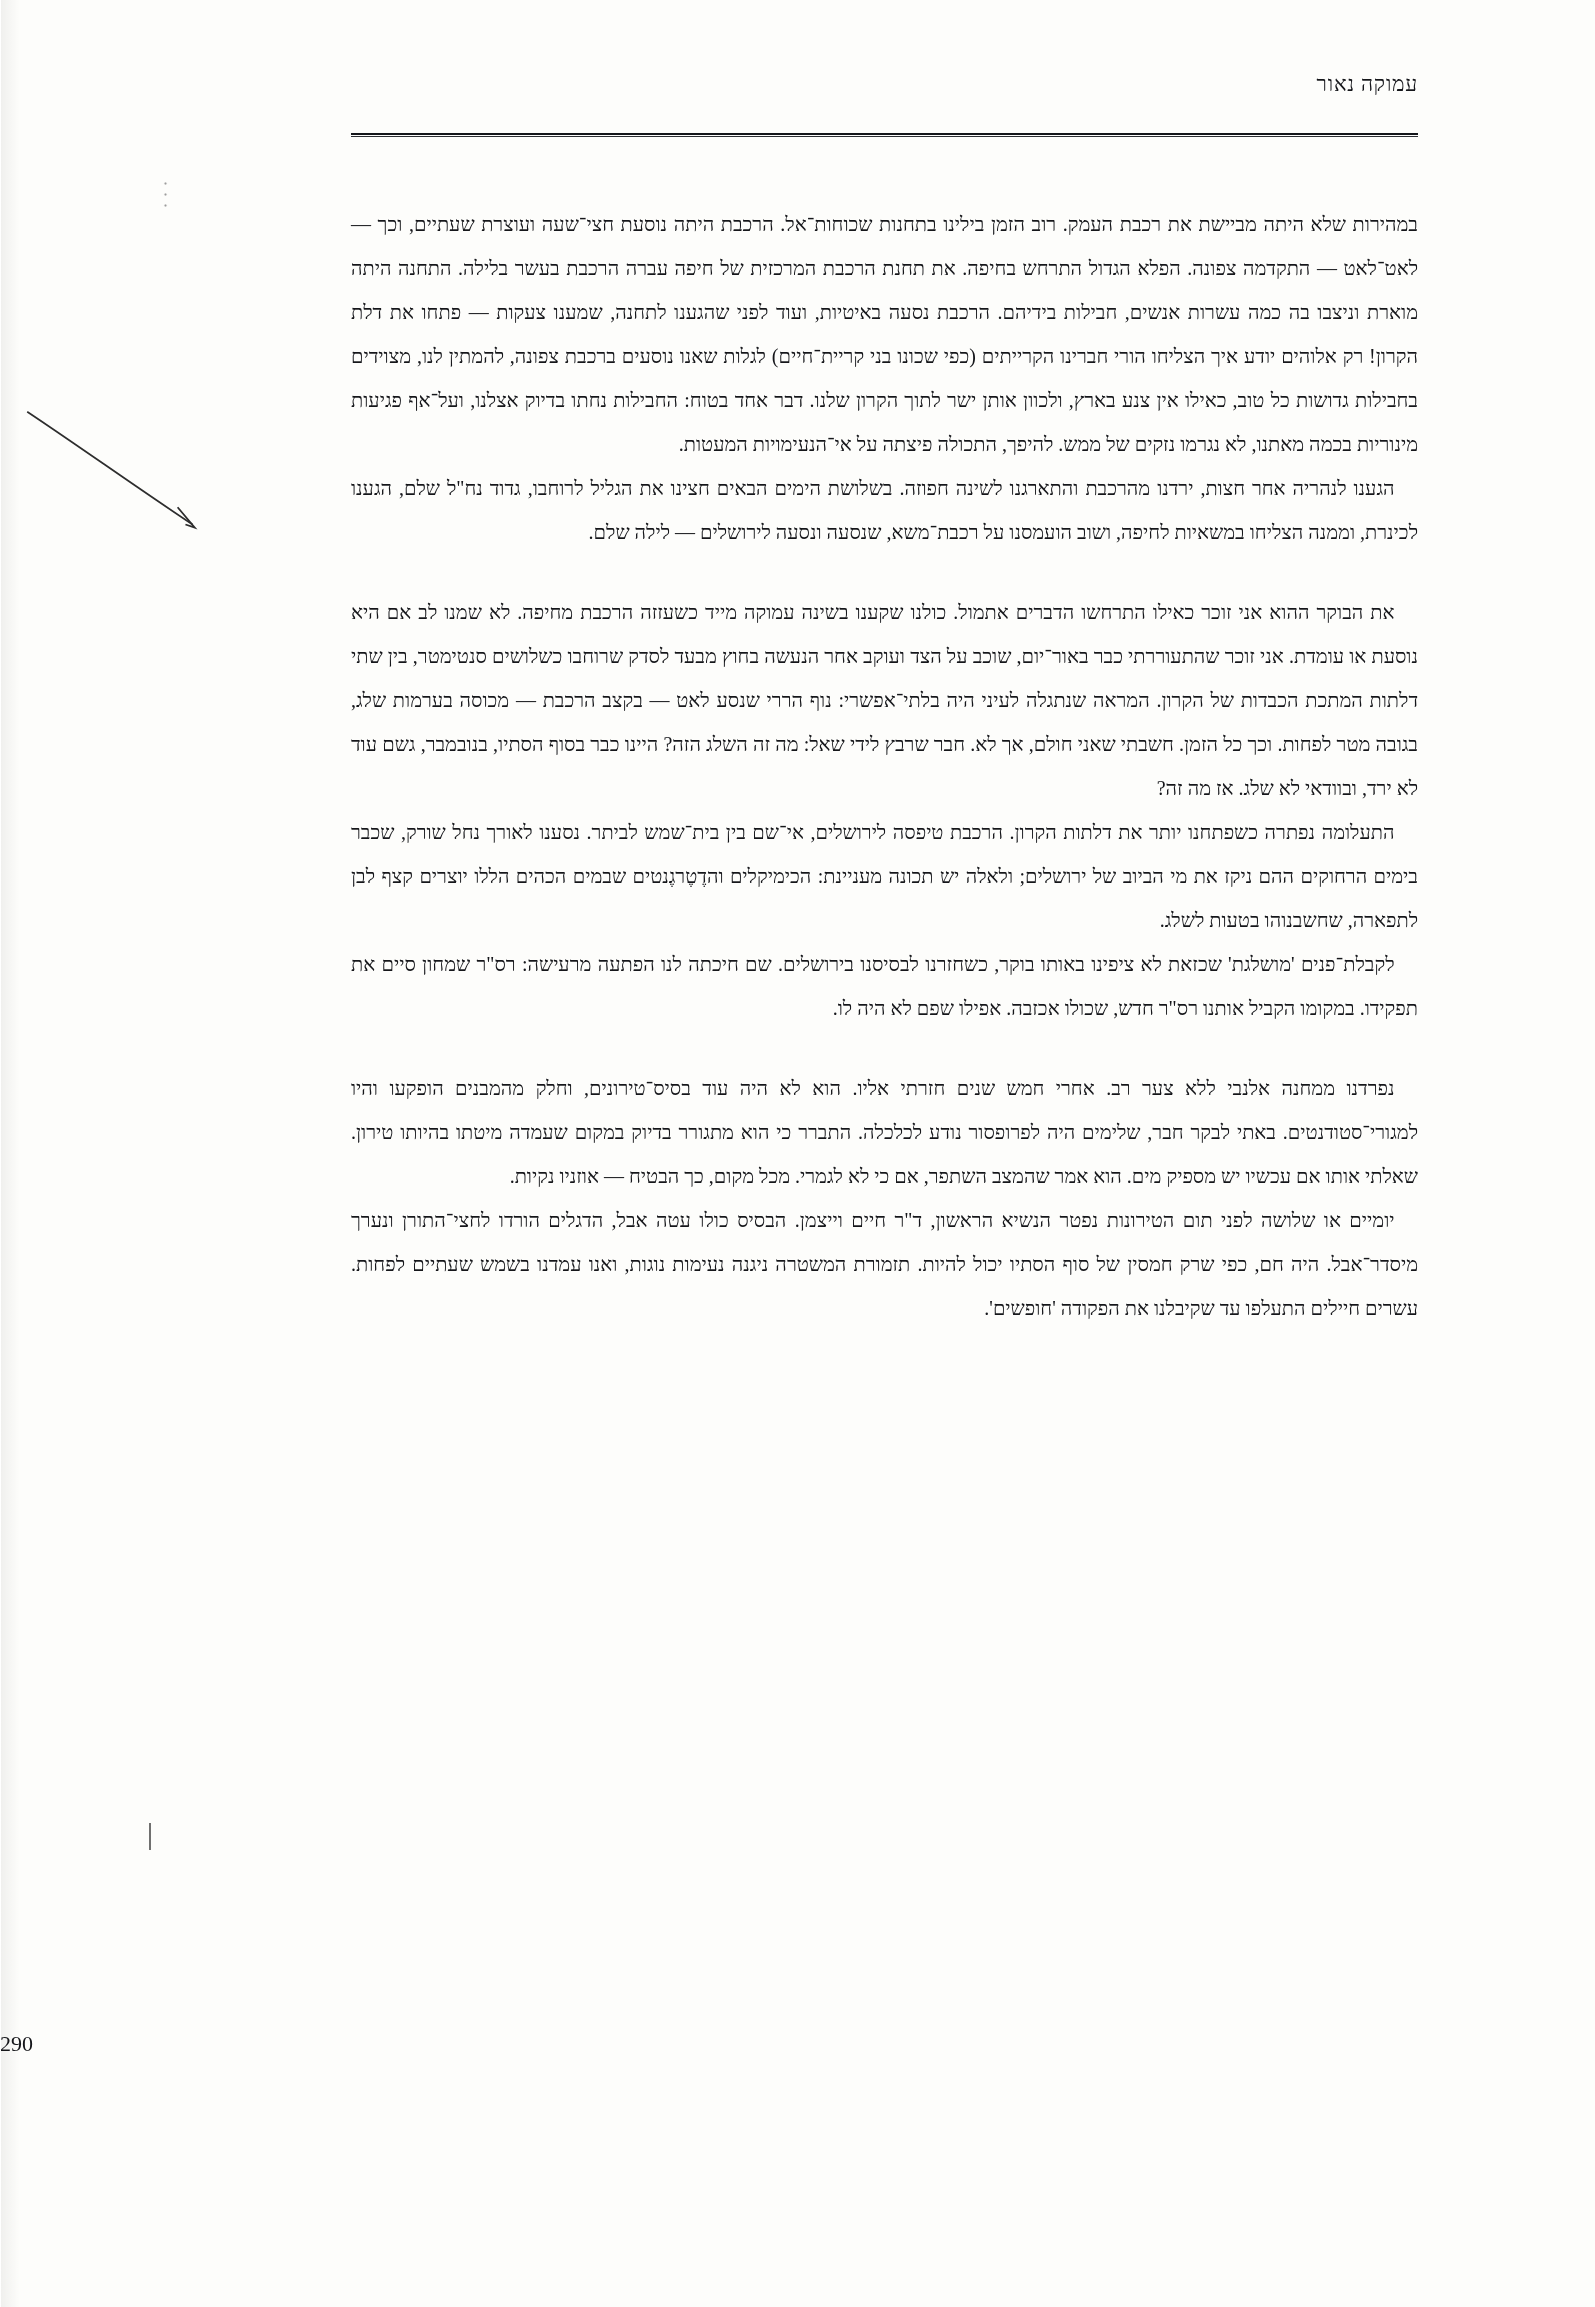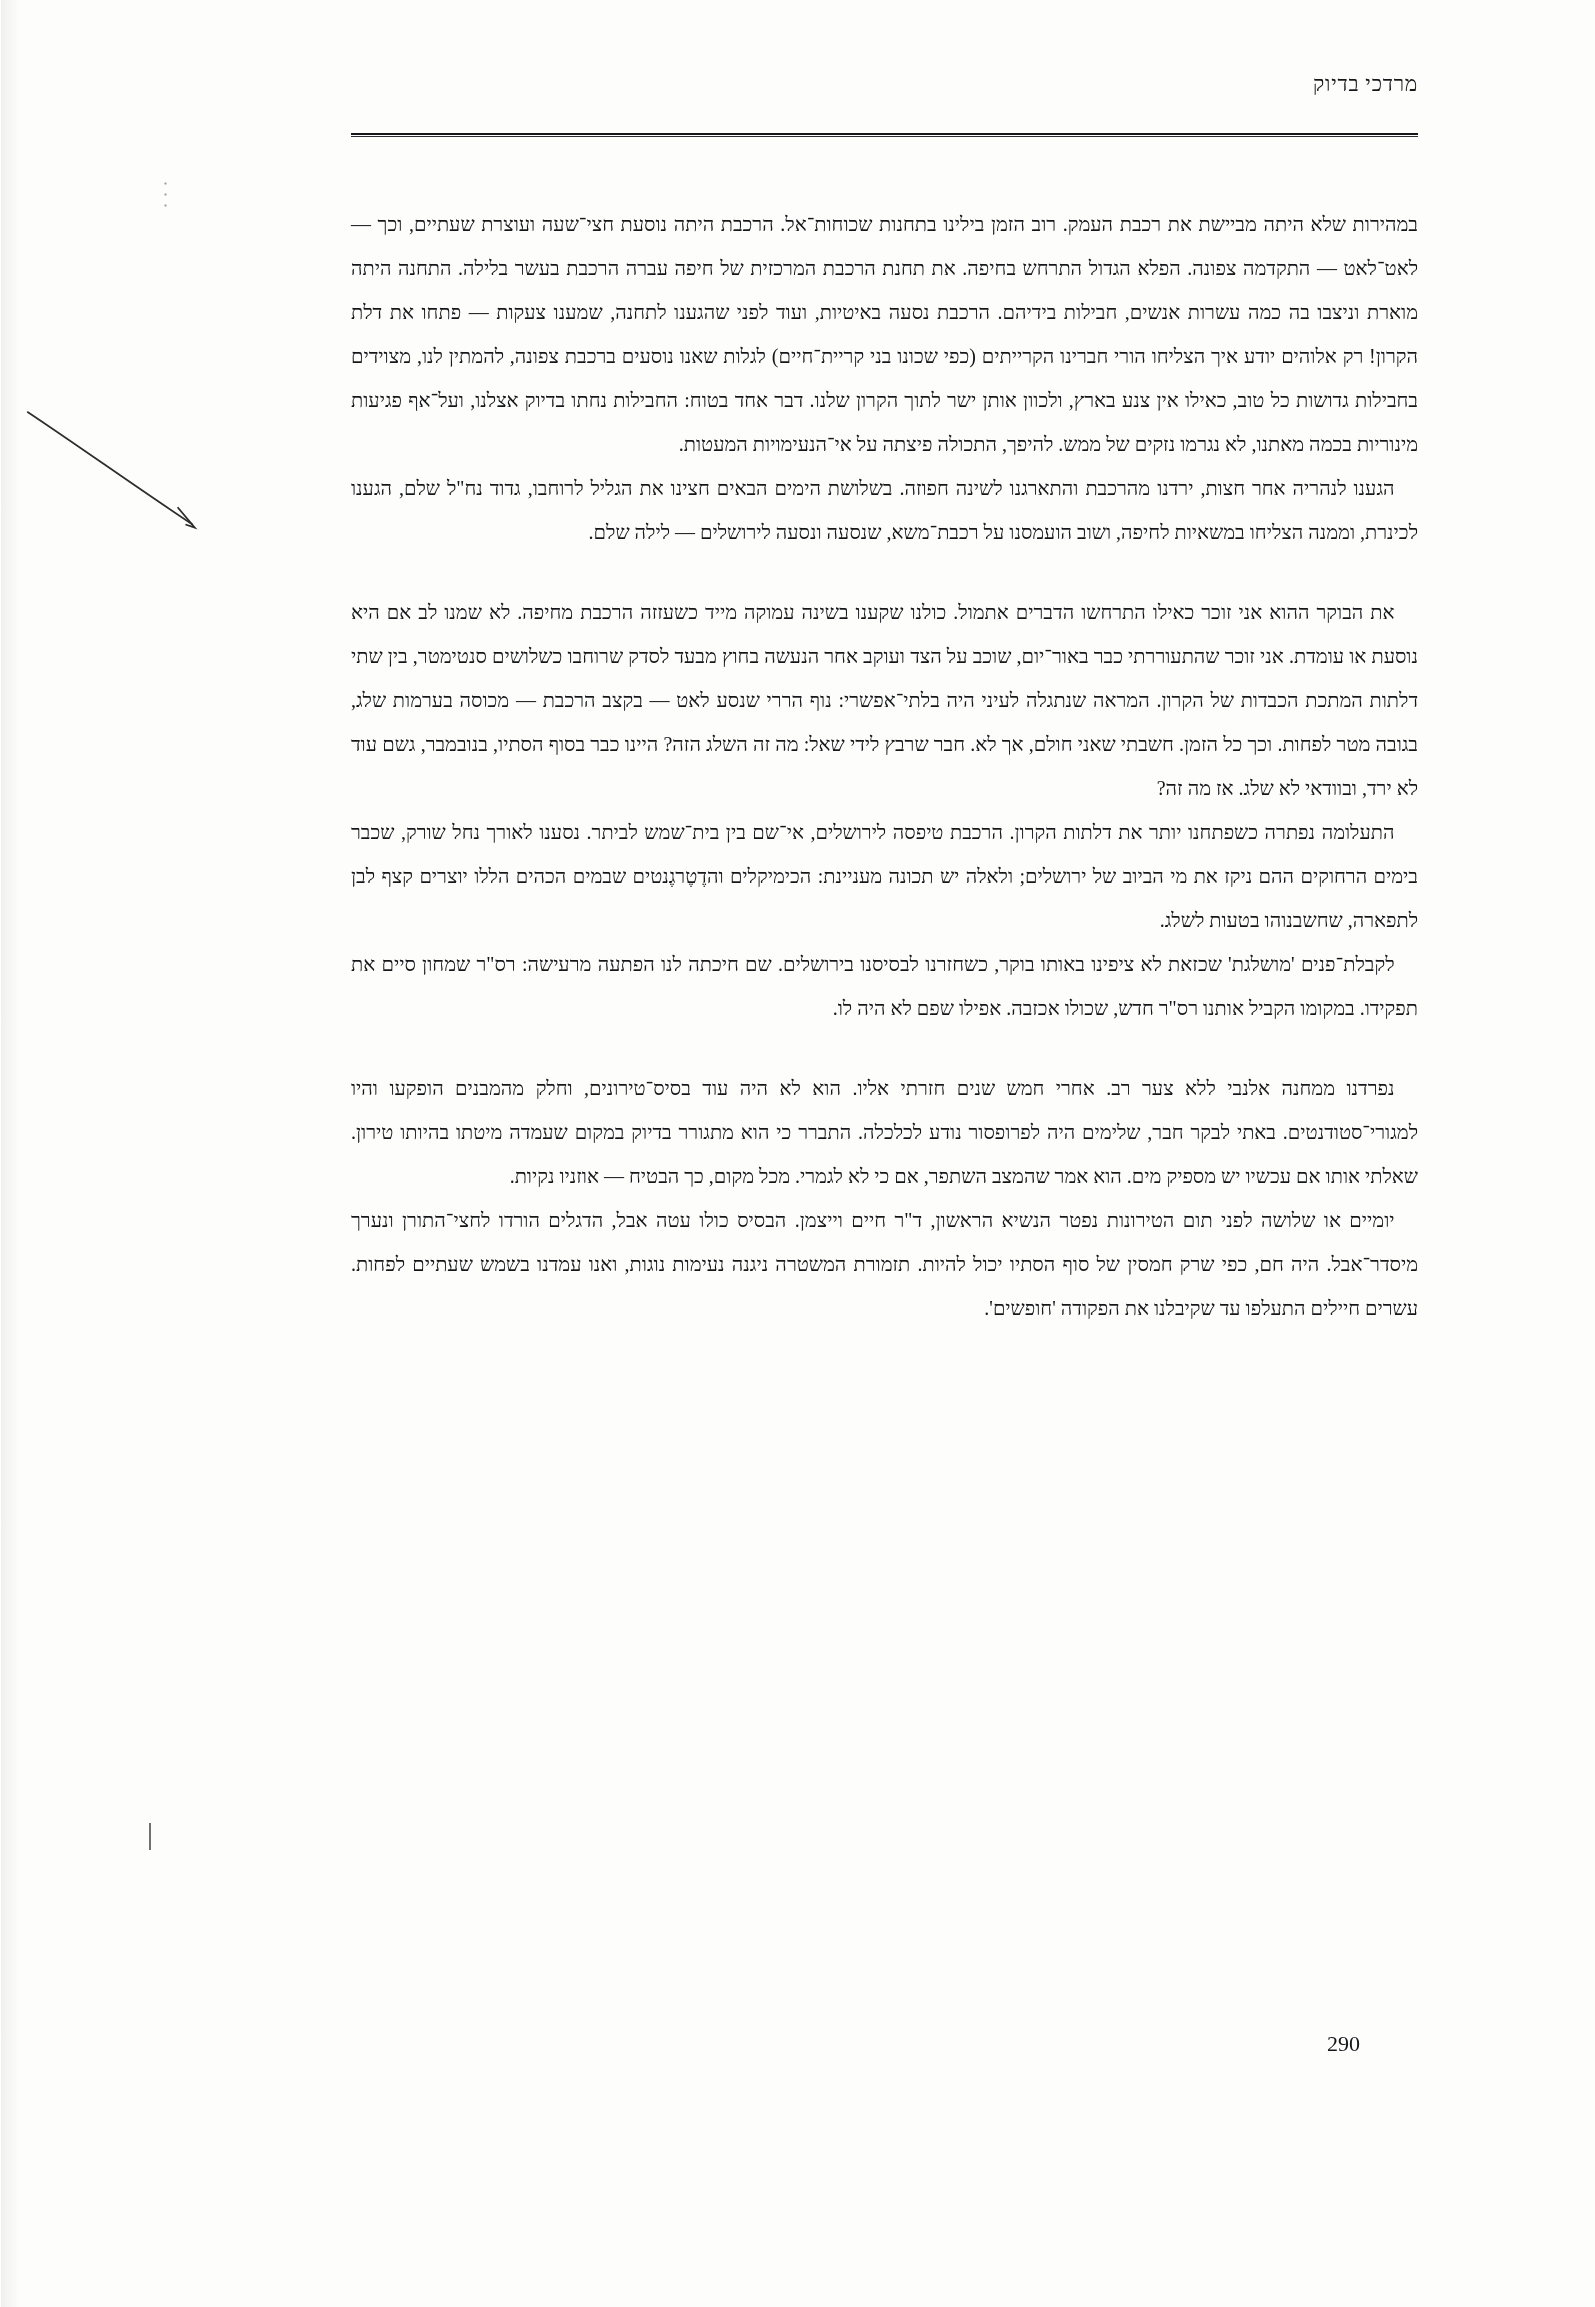--- a/index.html
+++ b/index.html
@@ -74,21 +74,21 @@
   }
   .text-column p.gap {
     margin-top: 36px;
   }
 
   .folio {
     position: absolute;
     top: 2031px;
     left: 0;
     width: 1360px;
-    text-align: right;
+    text-align: left;
     font-size: 22px;
     color: #15161a;
     direction: ltr;
   }
 
   
   .artifact-dots {
     position: absolute;
     top: 178px;
     left: 163px;
@@ -123,21 +123,21 @@
     pointer-events: none;
   }
 </style>
 </head>
 <body>
 
 <div class="page">
 
   <div class="edge-shadow"></div>
 
-  <div class="running-head">מרדכי בדיוק</div>
+  <div class="running-head">עמוקה נאור</div>
   <div class="head-rule"></div>
 
   <div class="artifact-dots"></div>
 
   <svg class="artifact-curve" viewBox="0 0 250 180">
     <path d="M4 6 C 70 50, 140 100, 215 150" stroke="#2d2d2d" stroke-width="2.2" fill="none"></path>
     <path d="M196 128 L 218 154 L 206 150" stroke="#2d2d2d" stroke-width="2.2" fill="none"></path>
   </svg>
 
   <div class="artifact-tick"></div>

